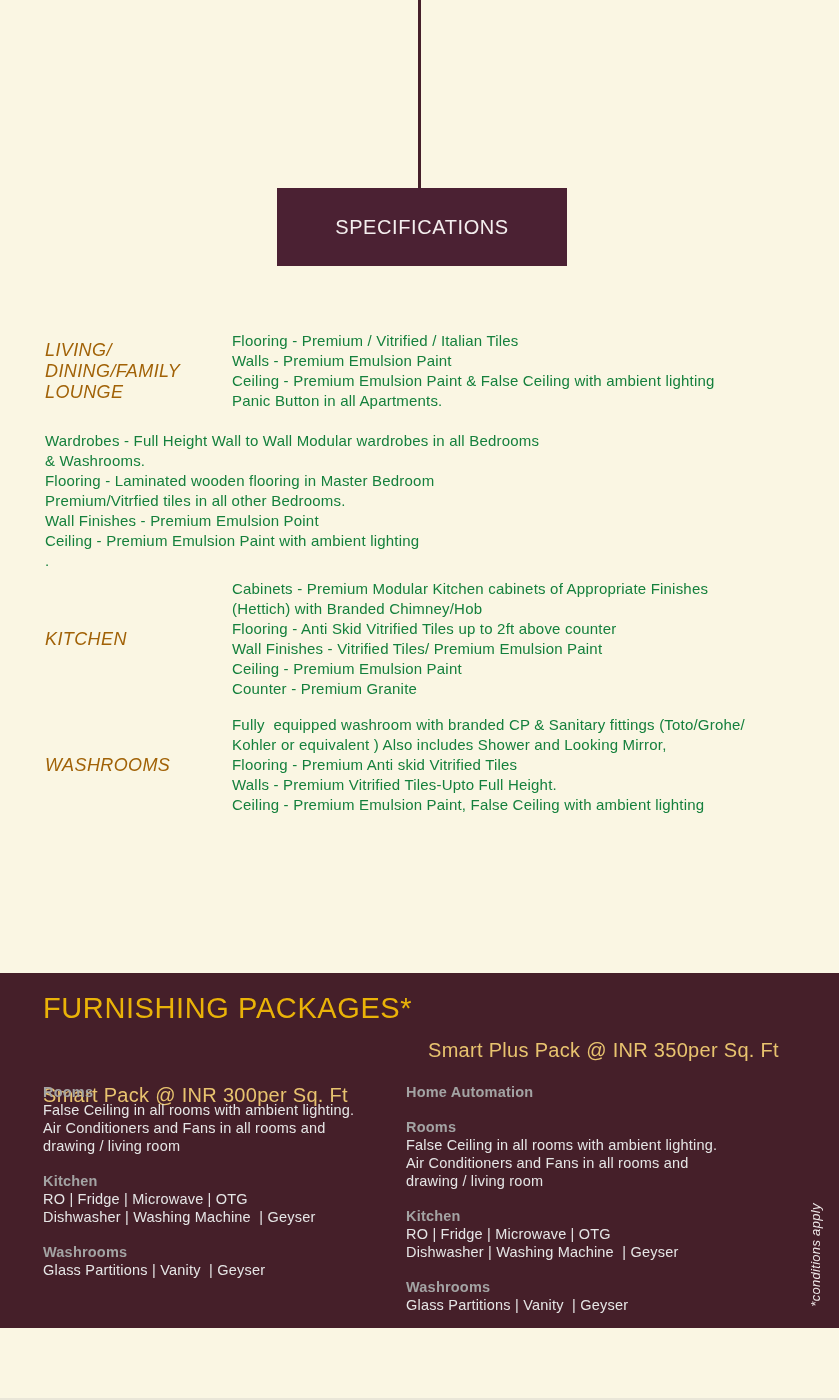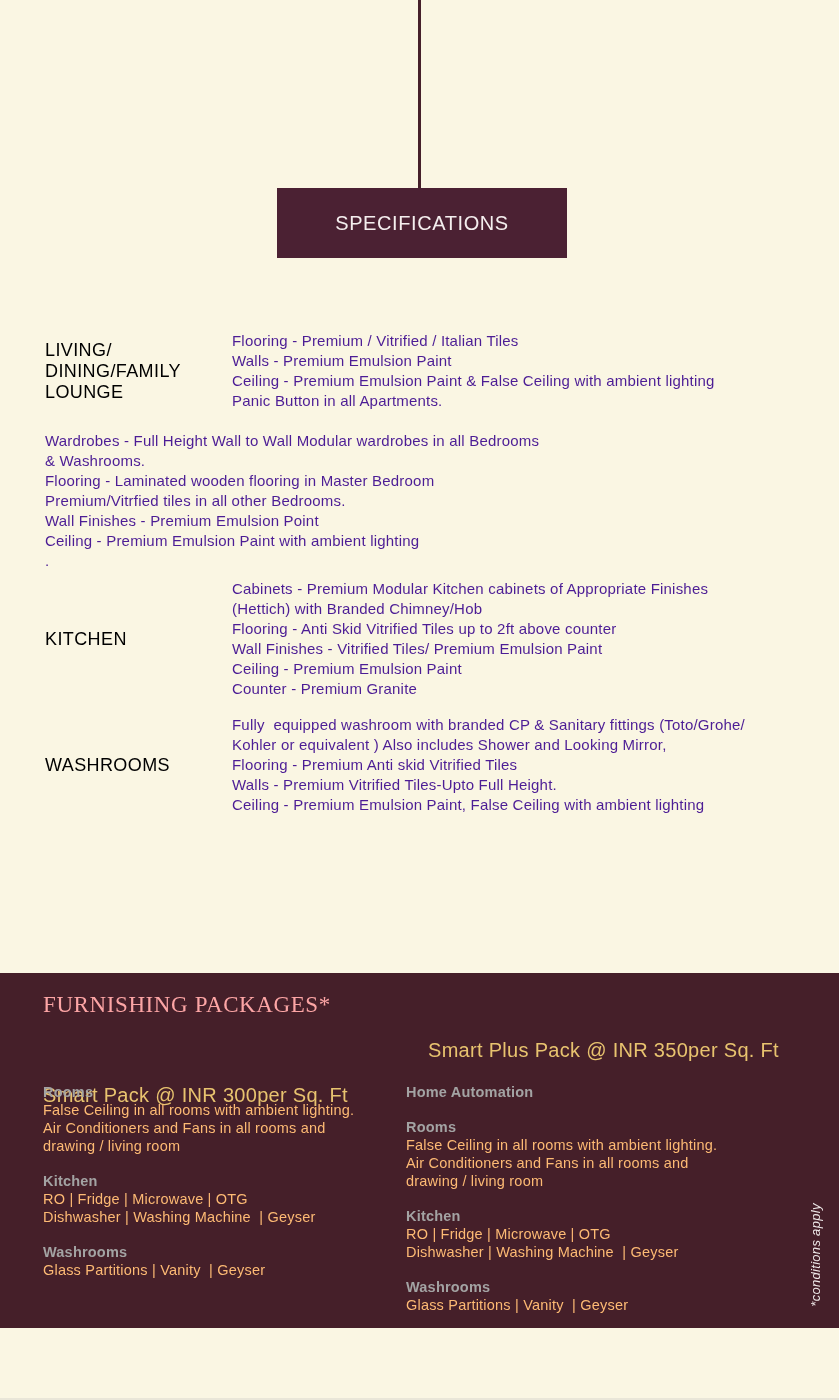--- a/index.html
+++ b/index.html
@@ -17,21 +17,21 @@
   .top-rule {
     position: absolute;
     left: 418px; top: 0;
     width: 3px; height: 189px;
     background: #45202a;
   }
   
   .spec-box {
     position: absolute;
     left: 277px; top: 188px;
-    width: 290px; height: 70px;
+    width: 290px; height: 78px;
     background: #4b2133;
     color: #f4eeee;
     display: flex;
     flex-direction: column;
     align-items: center;
     justify-content: center;
     font-size: 20px;
     line-height: 24px;
     letter-spacing: 0.6px;
   }
@@ -39,49 +39,49 @@
   .spec-row {
     position: absolute;
     left: 45px;
     width: 762px;
     display: flex;
     align-items: center;
   }
   .spec-label {
     width: 187px;
     flex: 0 0 187px;
-    color: #000000;
+    color: #a16207;
     font-size: 18px;
     line-height: 21px;
     letter-spacing: 0.4px;
     white-space: pre-wrap;
+    font-style: italic;
   }
   .spec-body {
     flex: 1;
-    color: #4c1d95;
+    color: #15803d;
     font-size: 15px;
     line-height: 20px;
     letter-spacing: 0.2px;
     white-space: pre-wrap;
   }
   
   .packages-panel {
     position: absolute;
     left: 0; top: 973px;
     width: 839px; height: 355px;
     background: #451f29;
     color: #eae3e3;
   }
   .packages-title {
     position: absolute;
     left: 43px; top: 19px;
-    color: #fca5a5;
-    font-size: 23px;
+    color: #eab308;
+    font-size: 29px;
     letter-spacing: 0.6px;
-    font-family: Liberation Serif, serif;
   }
   .pack-heading {
     position: absolute;
     top: 66px;
     color: #e8c36f;
     font-size: 20px;
     letter-spacing: 0.3px;
   }
   .pack-heading.left { left: 43px; margin-top: 45px; }
   .pack-heading.right { left: 428px; }
@@ -96,21 +96,21 @@
   .pack-group-title {
     font-weight: bold;
     font-size: 14.5px;
     line-height: 18px;
     color: #a3a3a3;
     letter-spacing: 0.2px;
   }
   .pack-group-body {
     font-size: 14.5px;
     line-height: 18px;
-    color: #fdba74;
+    color: #e5e5e5;
     letter-spacing: 0.2px;
     white-space: pre-wrap;
   }
   .conditions-note {
     position: absolute;
     left: 753px; top: 272px;
     width: 130px; height: 20px;
     transform: rotate(-90deg);
     text-align: center;
     font-size: 13px;

